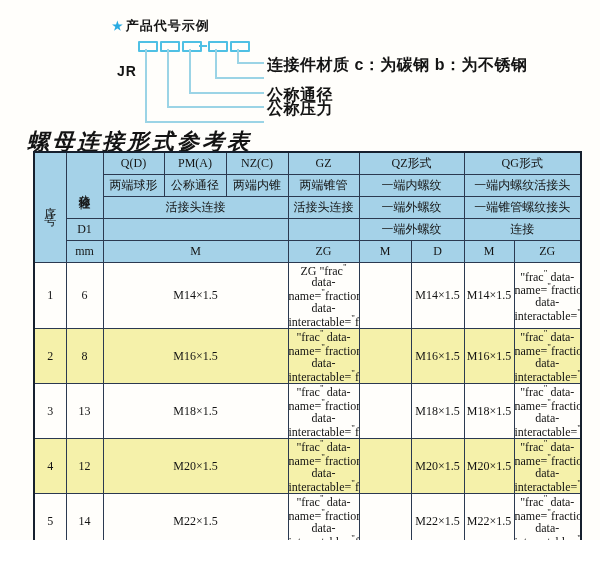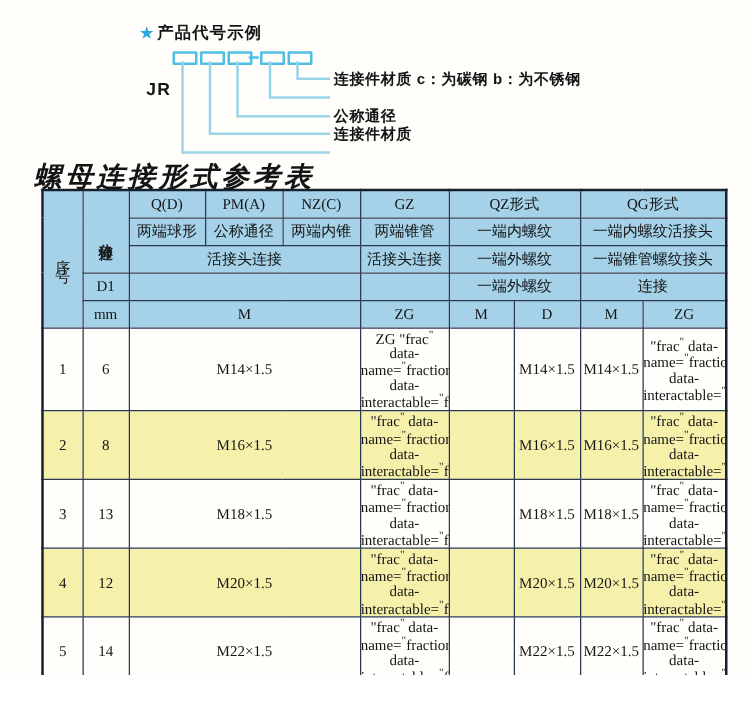--- a/index.html
+++ b/index.html
@@ -21,21 +21,21 @@
   .diagram-title .star{color:var(--star);margin-right:2px;font-size:12px;}
   .jr{position:absolute;left:117px;top:35px;font-family:"Liberation Sans",sans-serif;
         font-weight:bold;font-size:14px;letter-spacing:1px;margin-top:28px;}
   .code-box{position:absolute;top:41px;width:16px;height:7px;border:2px solid var(--cyan-box);
         background:#fffefb;border-radius:1px;}
   .code-dash{position:absolute;top:45px;width:8px;height:2px;background:var(--cyan-box);}
   .vline,.hline{position:absolute;background:var(--cyan);}
   .vline{width:2px;}
   .hline{height:2px;}
   .code-label{position:absolute;left:267px;font-family:"Liberation Sans",sans-serif;
-        font-weight:bold;font-size:12px;white-space:nowrap;letter-spacing:0.5px;}
+        font-weight:bold;font-size:16px;white-space:nowrap;letter-spacing:0.5px;}
   
   .table-title{position:absolute;left:27px;top:127px;font-size:22px;font-weight:bold;
         font-style:italic;letter-spacing:3px;}
   table.ref{position:absolute;left:33px;top:151px;width:547px;border-collapse:collapse;
         table-layout:fixed;border:2px solid var(--outer);}
   table.ref td{border:1px solid var(--grid);text-align:center;vertical-align:middle;
         font-size:12px;line-height:1;padding:0;overflow:hidden;}
   tr.hrow{height:22px;background:var(--header-bg);}
   tr.drow{height:21px;background:#fffefb;}
   tr.drow.stripe{background:var(--stripe);}
@@ -50,21 +50,21 @@
 
 <div class="page">
 
   <div class="diagram-title">
     <span class="star">★</span><span>产品代号示例</span>
   </div>
   <div class="jr">JR</div>
   <div id="diagram-geom"></div>
   <div class="code-label" style="top:55px">连接件材质  c：为碳钢  b：为不锈钢</div>
   <div class="code-label" style="top:85px">公称通径</div>
-  <div class="code-label" style="top:99px">连接件材质</div>
+  <div class="code-label" style="top:99px">公称压力</div>
 
   <div class="table-title">螺母连接形式参考表</div>
 
   <table class="ref">
     <colgroup>
       <col style="width:32px">
         <col style="width:37px">
         <col style="width:61px">
         <col style="width:62px">
       <col style="width:62px">

